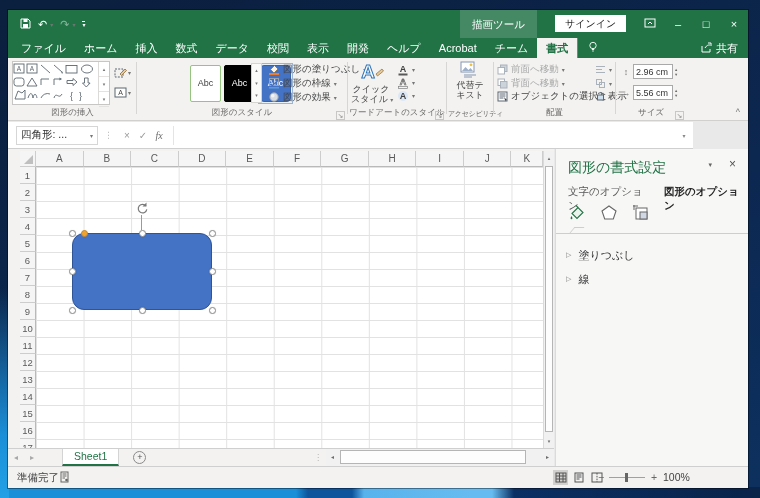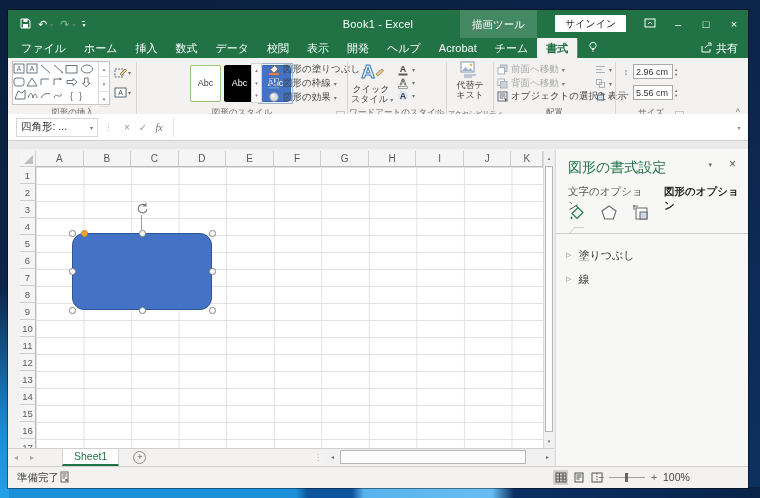--- a/index.html
+++ b/index.html
@@ -68,21 +68,21 @@
   .arr-rows .dis{color:#a6a6a6;}
   .arr-mini{position:absolute;left:100px;top:5px;width:20px;}
   .arr-mini .rbtn{height:13.5px;}
 
   .size-row{position:absolute;left:4px;width:64px;height:17px;display:flex;align-items:center;gap:2px;}
   .size-ic{font-size:9px;color:#7a7a7a;width:10px;text-align:center;}
   .size-input{width:40px;height:15px;border:1px solid #a9a9a9;background:#fff;font-size:9px;color:#333;padding:0 2px;font-family:inherit;}
   .spin{display:flex;flex-direction:column;font-size:4.5px;color:#666;line-height:5px;}
 
   
-  .fbar{position:absolute;left:0;top:104px;width:740px;height:27px;background:#fff;border-bottom:1px solid #cfcfcf;display:flex;align-items:center;font-size:10.5px;color:#333;}
+  .fbar{position:absolute;left:0;top:112px;width:685px;height:27px;background:#fff;border-bottom:1px solid #cfcfcf;display:flex;align-items:center;font-size:10.5px;color:#333;}
   .namebox{width:82px;height:19px;margin-left:8px;border:1px solid #d6d6d6;display:flex;align-items:center;padding:0 4px;}
   .namebox .txt{flex:1;white-space:nowrap;overflow:hidden;}
   .fb-dots{color:#c0c0c0;font-size:9px;margin:0 6px;}
   .fb-btn{width:16px;text-align:center;color:#9b9b9b;font-size:10px;}
   .fb-fx{font-family:"Liberation Serif","DejaVu Serif",serif;font-style:italic;color:#6d6d6d;}
   .fb-field{flex:1;height:19px;border-left:1px solid #e4e4e4;margin-left:6px;padding:0 4px;}
   .fb-exp{width:18px;text-align:center;color:#888;font-size:6px;}
 
   
   .sheet{position:absolute;left:0;top:139px;width:546px;height:299px;background:#f3f2f1;}
@@ -163,21 +163,20 @@
               <rect x="3" y="6" width="5" height="4" fill="#fff"></rect>
               <rect x="3.5" y="1" width="4" height="3" fill="#fff"></rect>
             </svg>
         </span>
         <span>↶</span>
           <span class="dd">▾</span>
         <span class="dim">↷</span>
           <span class="dd dim">▾</span>
         <span class="qat-custom">▾</span>
       </div>
-      <div class="tb-title">Book1 - Excel</div>
       <div class="ctx-tab">描画ツール</div>
       <div class="signin">サインイン</div>
       <div class="winctl">
         <div class="ribopt">
           <svg width="12" height="10" viewBox="0 0 12 10">
               <rect x="1" y="1" width="10" height="8" fill="none" stroke="#fff"></rect>
               <path d="M4 6l2-2 2 2" fill="none" stroke="#fff"></path>
             </svg>
         </div>
         <div>–</div>

